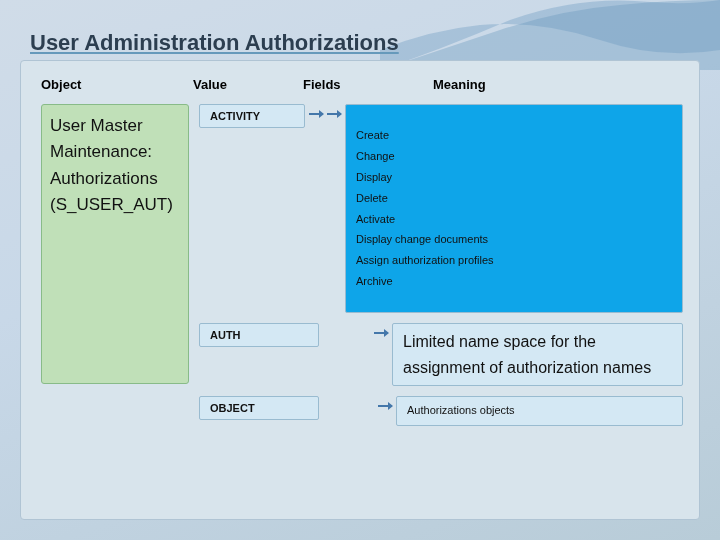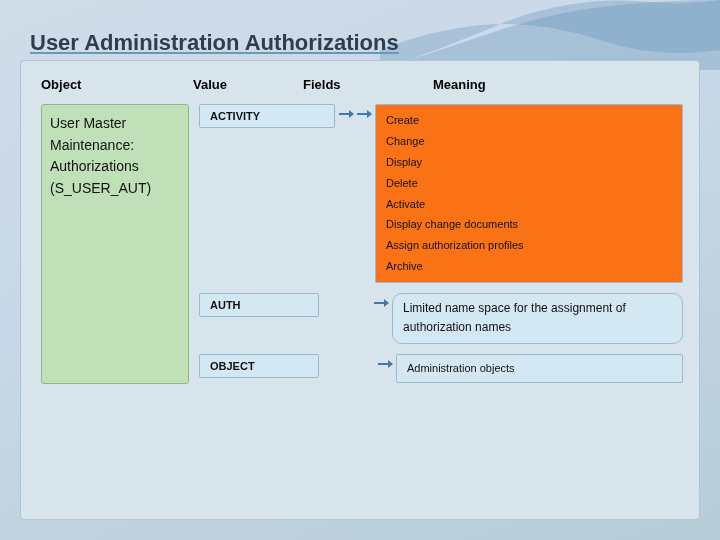--- a/index.html
+++ b/index.html
@@ -64,78 +64,78 @@
 
     <div style="display:flex; margin-bottom:12px; padding-left:4px;">
       <div style="width:152px; font-weight:bold; font-size:13px;">Object</div>
       <div style="width:110px; font-weight:bold; font-size:13px;">Value</div>
       <div style="width:130px; font-weight:bold; font-size:13px;">Fields</div>
       <div style="font-weight:bold; font-size:13px;">Meaning</div>
     </div>
 
     <div style="display:flex; gap:0; align-items:flex-start; padding-left:4px;">
 
-      <div style="width:148px; margin-right:10px; background:#c0e0b8; border:1px solid #88bb88; border-radius:3px; padding:8px 8px; font-size:14px; line-height:1.55; color:#111; min-height:280px;">
+      <div style="width:148px; margin-right:10px; background:#c0e0b8; border:1px solid #88bb88; border-radius:3px; padding:8px 8px; font-size:17px; line-height:1.55; color:#111; min-height:280px;">
         <span>User Master Maintenance: Authorizations (S_USER_AUT)</span>
       </div>
 
       <div style="flex:1; display:flex; flex-direction:column; gap:10px;">
 
         <div style="display:flex; align-items:flex-start;">
-          <div style="width:136px; background:#d4e8f4; border:1px solid #99bbd0; border-radius:2px; padding:5px 10px; font-size:11px; font-weight:bold; color:#111; margin-right:4px; white-space:nowrap;">
+          <div style="width:106px; background:#d4e8f4; border:1px solid #99bbd0; border-radius:2px; padding:5px 10px; font-size:11px; font-weight:bold; color:#111; margin-right:4px; white-space:nowrap;">
             <span>ACTIVITY</span>
           </div>
 
           <div style="display:flex; align-items:flex-start; padding-top:9px; margin-right:4px;">
             <div style="width:14px; height:2px; background:#4477aa; position:relative;">
               <div style="position:absolute; right:-1px; top:-3px; border-top:4px solid transparent; border-bottom:4px solid transparent; border-left:5px solid #4477aa;"></div>
             </div>
           </div>
 
 
           <div style="display:flex; align-items:flex-start; padding-top:9px; margin-right:4px;">
             <div style="width:14px; height:2px; background:#4477aa; position:relative;">
               <div style="position:absolute; right:-1px; top:-3px; border-top:4px solid transparent; border-bottom:4px solid transparent; border-left:5px solid #4477aa;"></div>
             </div>
           </div>
 
-          <div style="flex:1; background:#f97316; border:1px solid #99bbd0; border-radius:2px; padding:5px 10px; font-size:11px; line-height:1.9; color:#111;">
+          <div style="flex:1; background:#0ea5e9; border:1px solid #99bbd0; border-radius:2px; padding:20px 10px; font-size:11px; line-height:1.9; color:#111;">
             Create<br>Change<br>Display<br>Delete<br>Activate<br>Display change documents<br>Assign authorization profiles<br>Archive
           </div>
         </div>
 
         <div style="display:flex; align-items:flex-start;">
           <div style="width:120px; background:#d4e8f4; border:1px solid #99bbd0; border-radius:2px; padding:5px 10px; font-size:11px; font-weight:bold; color:#111; white-space:nowrap;">
             <span>AUTH</span>
           </div>
 
           <div style="display:flex; align-items:flex-start; padding-top:9px; margin-right:4px; margin-left:55px;">
             <div style="width:14px; height:2px; background:#4477aa; position:relative;">
               <div style="position:absolute; right:-1px; top:-3px; border-top:4px solid transparent; border-bottom:4px solid transparent; border-left:5px solid #4477aa;"></div>
             </div>
           </div>
 
-          <div style="flex:1; background:#d4e8f4; border:1px solid #99bbd0; border-radius:10px; padding:5px 10px; font-size:12px; line-height:1.6; color:#111;">
+          <div style="flex:1; background:#d4e8f4; border:1px solid #99bbd0; border-radius:2px; padding:5px 10px; font-size:16px; line-height:1.6; color:#111;">
             <span>Limited name space for the assignment of authorization names</span>
           </div>
         </div>
 
         <div style="display:flex; align-items:flex-start;">
           <div style="width:120px; background:#d4e8f4; border:1px solid #99bbd0; border-radius:2px; padding:5px 10px; font-size:11px; font-weight:bold; color:#111; margin-right:4px; white-space:nowrap;">
             <span>OBJECT</span>
           </div>
 
           <div style="display:flex; align-items:flex-start; padding-top:9px; margin-right:4px; margin-left:55px;">
             <div style="width:14px; height:2px; background:#4477aa; position:relative;">
               <div style="position:absolute; right:-1px; top:-3px; border-top:4px solid transparent; border-bottom:4px solid transparent; border-left:5px solid #4477aa;"></div>
             </div>
           </div>
 
           <div style="flex:1; background:#d4e8f4; border:1px solid #99bbd0; border-radius:2px; padding:5px 10px; font-size:11px; line-height:1.6; color:#111;">
-            <span>Administration objects</span>
+            <span>Authorizations objects</span>
           </div>
         </div>
 
       </div>
     </div>
 
   </div>
 </div>
 
 </body></html>

